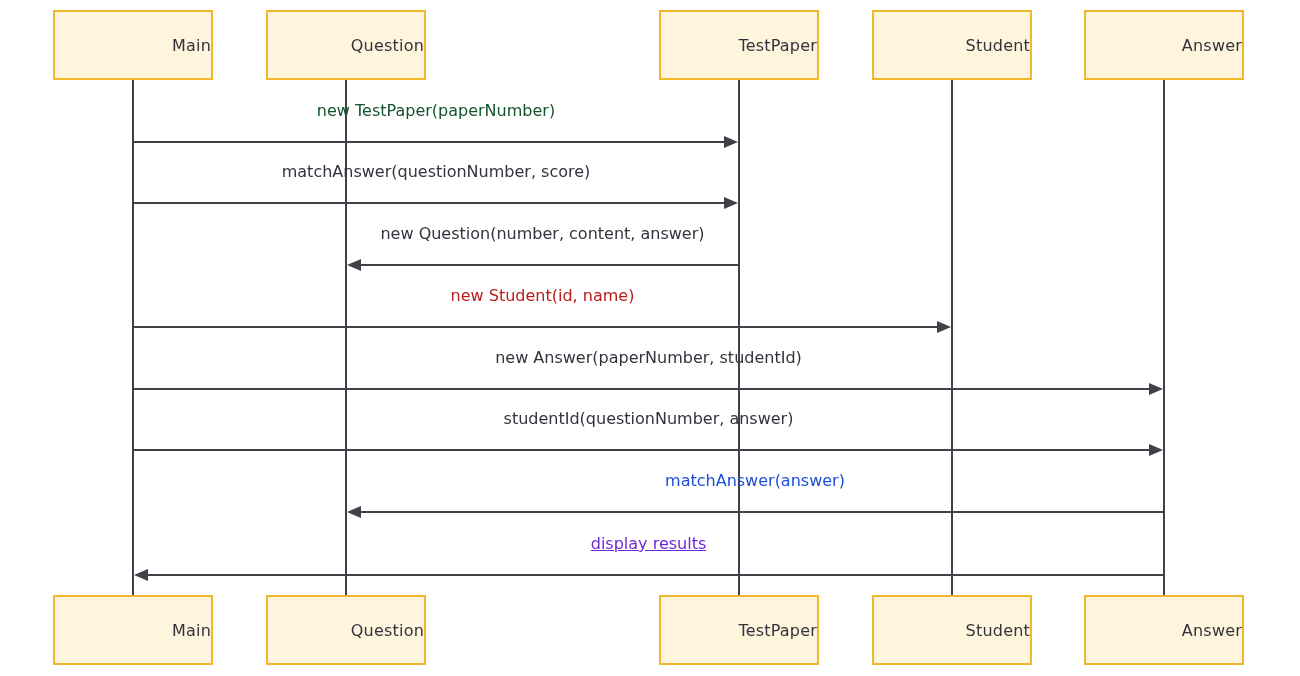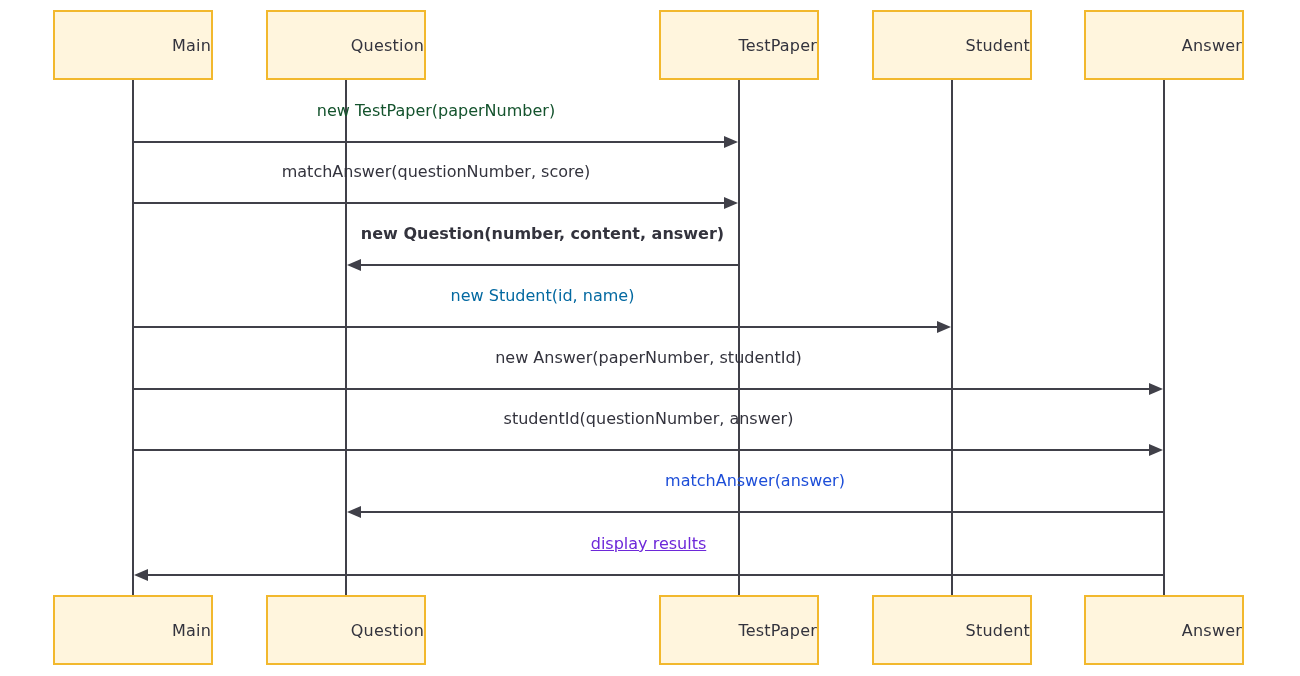--- a/index.html
+++ b/index.html
@@ -89,24 +89,24 @@
       <span>Answer</span>
     </div>
     <div class="msg-line" style="left: 133px; top: 141px; width: 596px; background: rgb(64, 64, 73);"></div>
     <div class="arrowhead right" style="left: 724px; top: 136px; border-left-color: rgb(64, 64, 73);"></div>
     <div class="msg-label" style="left: 436px; top: 101px; color: #14532d;">new TestPaper(paperNumber)</div>
     <div class="msg-line" style="left: 133px; top: 202px; width: 596px; background: rgb(64, 64, 73);"></div>
     <div class="arrowhead right" style="left: 724px; top: 197px; border-left-color: rgb(64, 64, 73);"></div>
     <div class="msg-label" style="left: 436px; top: 162px; color: rgb(51, 51, 61);">matchAnswer(questionNumber, score)</div>
     <div class="msg-line" style="left: 356px; top: 264px; width: 383px; background: rgb(64, 64, 73);"></div>
     <div class="arrowhead left" style="left: 347px; top: 259px; border-right-color: rgb(64, 64, 73);"></div>
-    <div class="msg-label" style="left: 542.5px; top: 224px; color: rgb(51, 51, 61); font-weight: bold;">new Question(number, content, answer)</div>
+    <div class="msg-label" style="left: 542.5px; top: 224px; color: rgb(51, 51, 61);">new Question(number, content, answer)</div>
     <div class="msg-line" style="left: 133px; top: 326px; width: 809px; background: rgb(64, 64, 73);"></div>
     <div class="arrowhead right" style="left: 937px; top: 321px; border-left-color: rgb(64, 64, 73);"></div>
-    <div class="msg-label" style="left: 542.5px; top: 286px; color: #0369a1;">new Student(id, name)</div>
+    <div class="msg-label" style="left: 542.5px; top: 286px; color: #b91c1c;">new Student(id, name)</div>
     <div class="msg-line" style="left: 133px; top: 388px; width: 1021px; background: rgb(64, 64, 73);"></div>
     <div class="arrowhead right" style="left: 1149px; top: 383px; border-left-color: rgb(64, 64, 73);"></div>
     <div class="msg-label" style="left: 648.5px; top: 348px; color: rgb(51, 51, 61);">new Answer(paperNumber, studentId)</div>
     <div class="msg-line" style="left: 133px; top: 449px; width: 1021px; background: rgb(64, 64, 73);"></div>
     <div class="arrowhead right" style="left: 1149px; top: 444px; border-left-color: rgb(64, 64, 73);"></div>
     <div class="msg-label" style="left: 648.5px; top: 409px; color: rgb(51, 51, 61);">studentId(questionNumber, answer)</div>
     <div class="msg-line" style="left: 356px; top: 511px; width: 808px; background: rgb(64, 64, 73);"></div>
     <div class="arrowhead left" style="left: 347px; top: 506px; border-right-color: rgb(64, 64, 73);"></div>
     <div class="msg-label" style="left: 755px; top: 471px; color: #1d4ed8;">matchAnswer(answer)</div>
     <div class="msg-line" style="left: 143px; top: 574px; width: 1021px; background: rgb(64, 64, 73);"></div>

